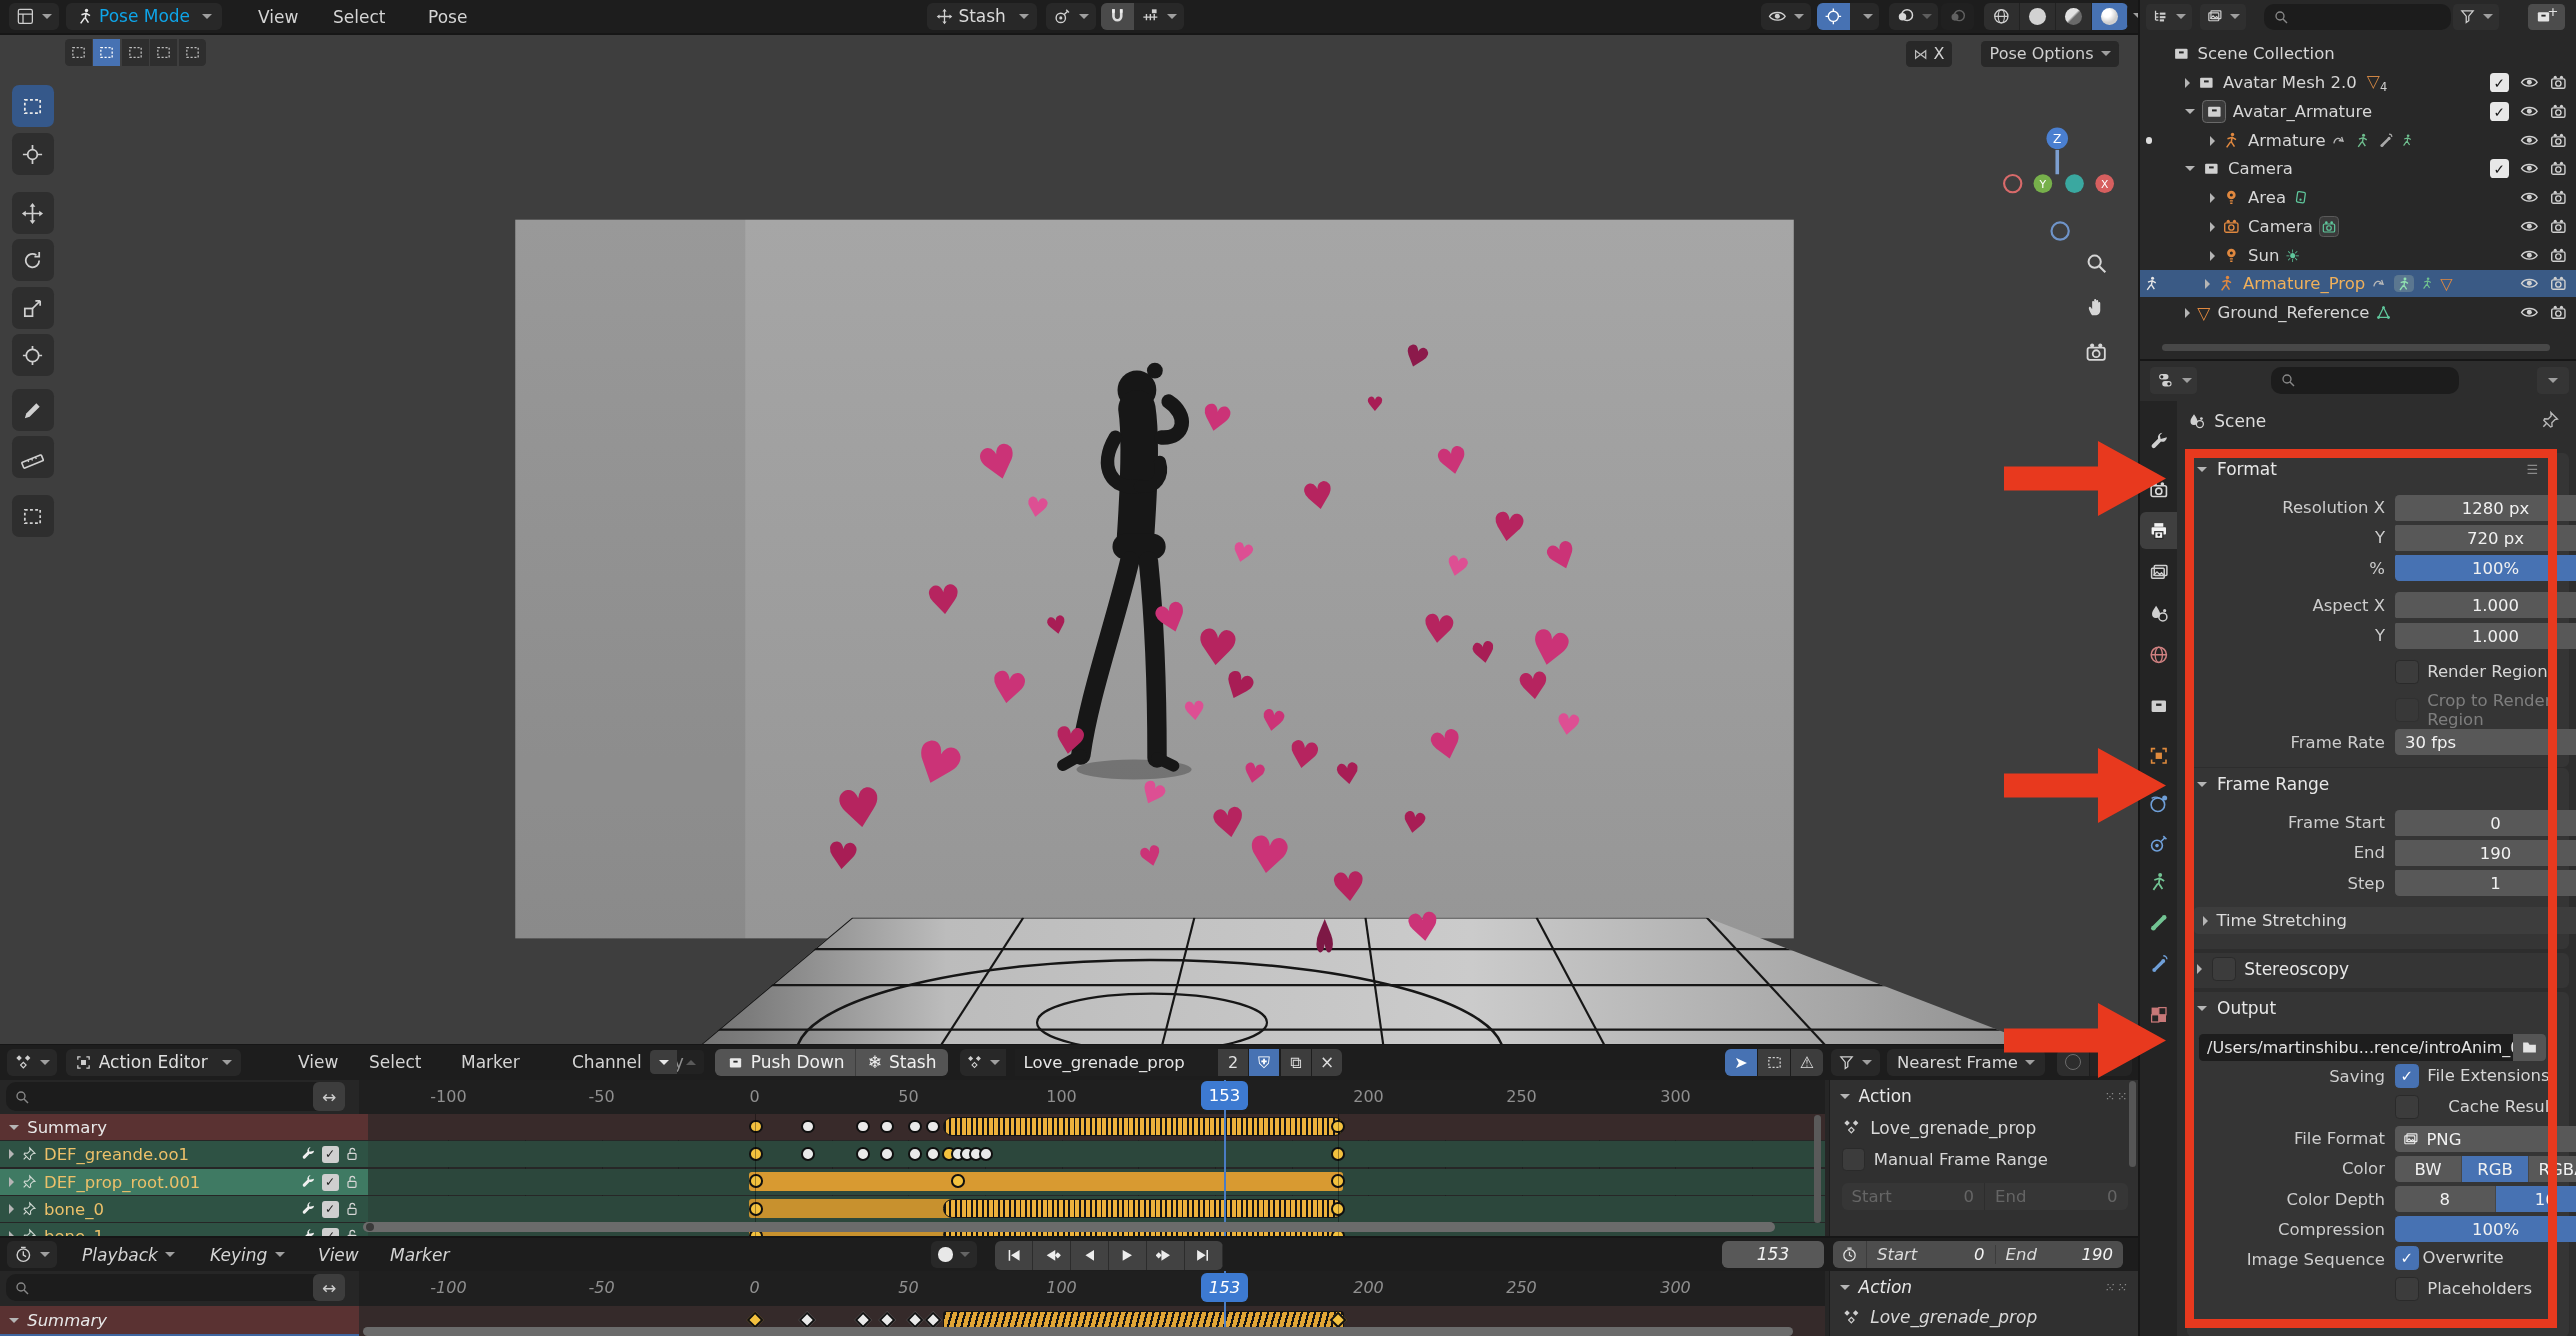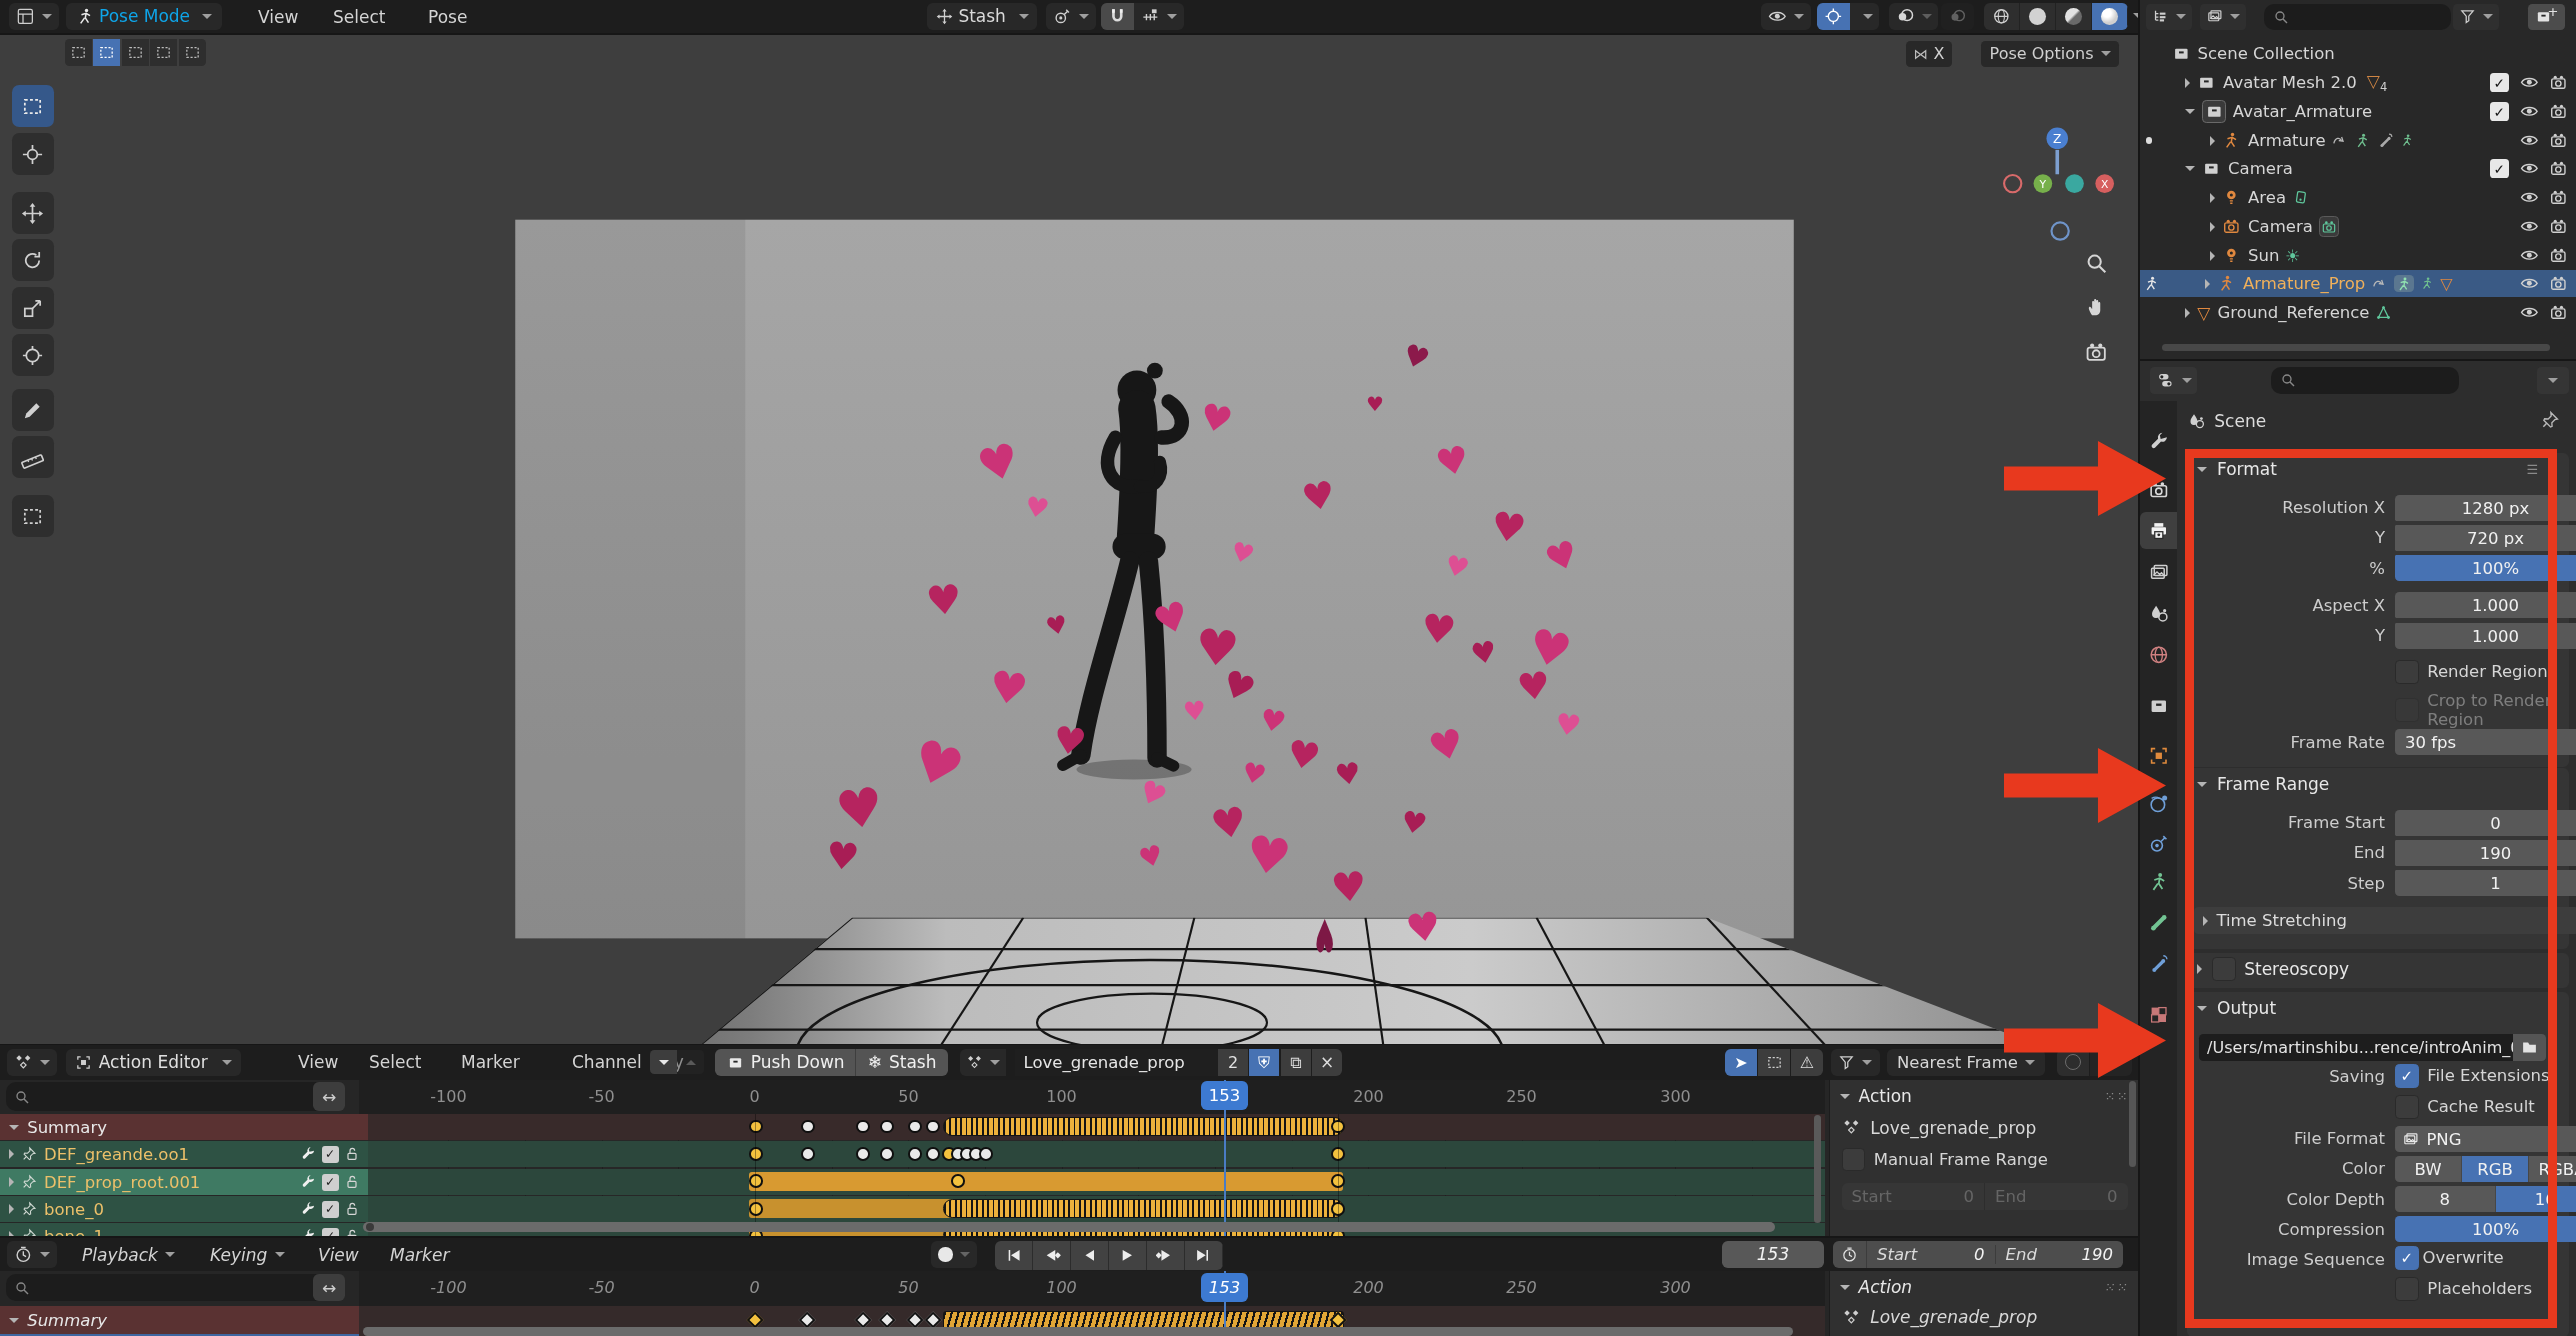--- a/index.html
+++ b/index.html
@@ -1365,21 +1365,21 @@
           <svg class="ic" style="width:17px;height:17px;color:#e2e2e2" viewBox="0 0 24 24">
             <use href="#s-fol"></use>
           </svg>
         </div>
         <div class="plabel" style="left:43px;top:75px;width:155px">Saving</div>
       <div style="position:absolute;left:208px;top:72px;display:flex;align-items:center;">
         <span class="cb on">✓</span>
           <span style="margin-left:8.6px;font-size:16.5px;color:#d6d6d6">File Extensions</span>
         </div>
         <div class="plabel" style="left:43px;top:106px;width:155px"></div>
-      <div style="position:absolute;left:208px;top:103px;display:flex;align-items:center;">
+      <div style="position:absolute;left:208px;top:103px;display:flex;align-items:center;gap:21px;">
         <span class="cb "></span>
           <span style="margin-left:8.6px;font-size:16.5px;color:#d6d6d6">Cache Result</span>
         </div>
         <div class="plabel" style="left:43px;top:137px;width:155px">File Format</div>
         <div class="pfield" style="left:208px;top:134px;width:201px;height:26px;border-radius:4.3px;justify-content:flex-start;padding-left:7.2px">
           <svg class="ic" style="width:17px;height:17px;color:#e8e8e8" viewBox="0 0 24 24">
             <use href="#s-img"></use>
           </svg>
           <span style="margin-left:7.2px">PNG</span>
         </div>

